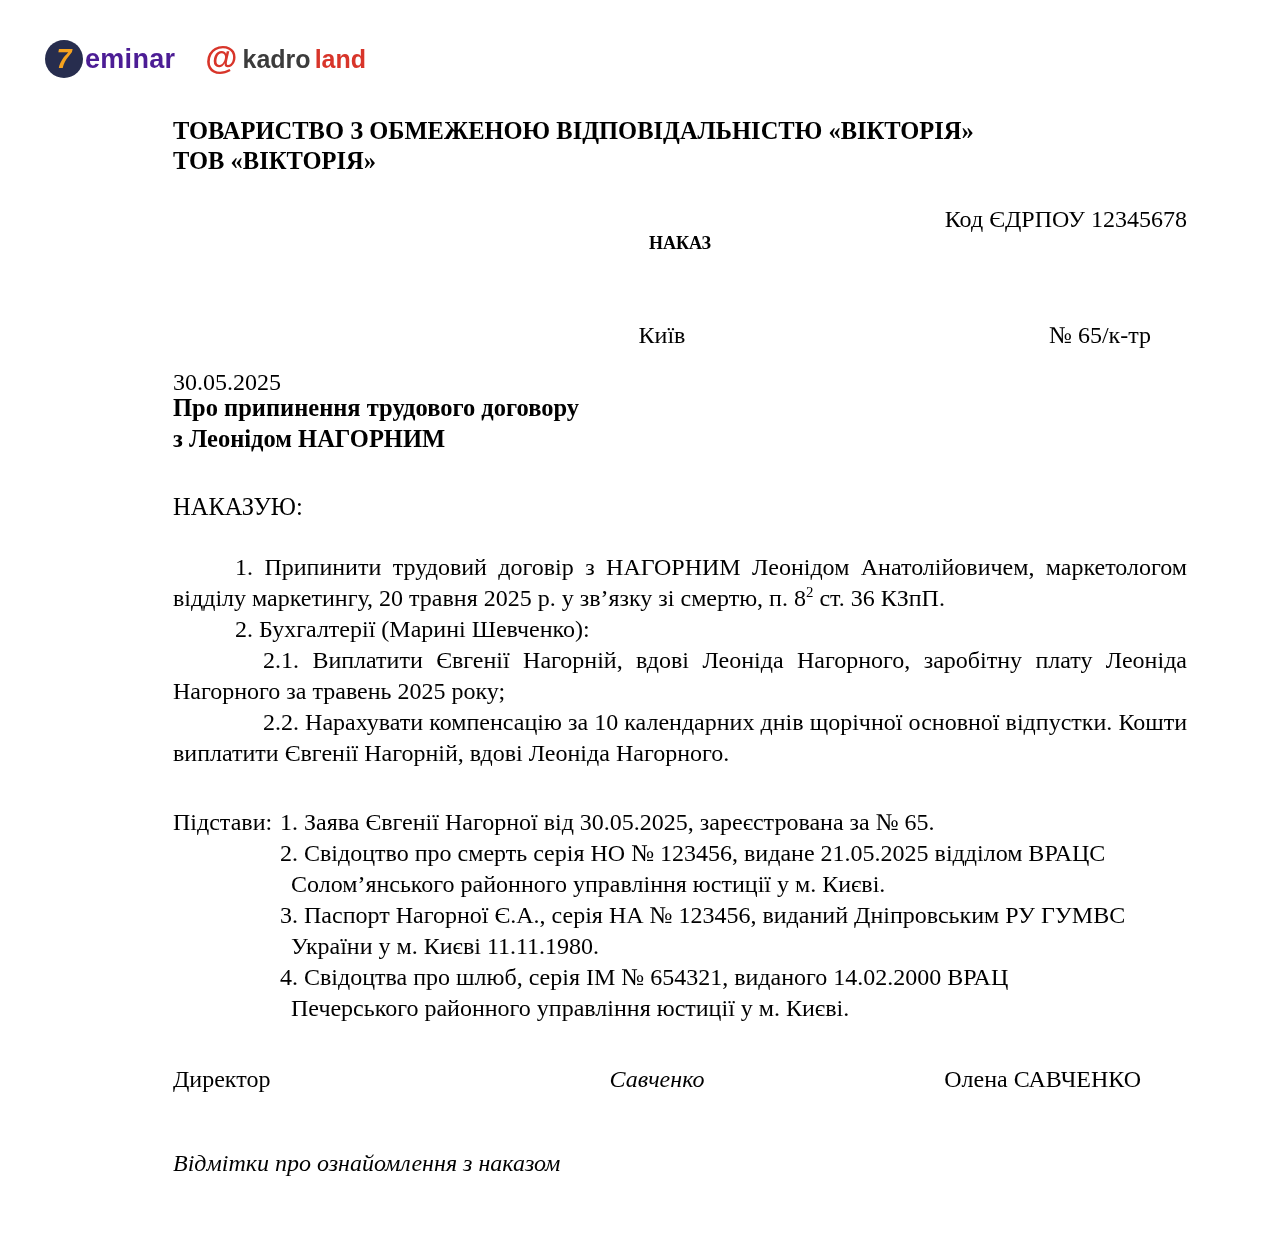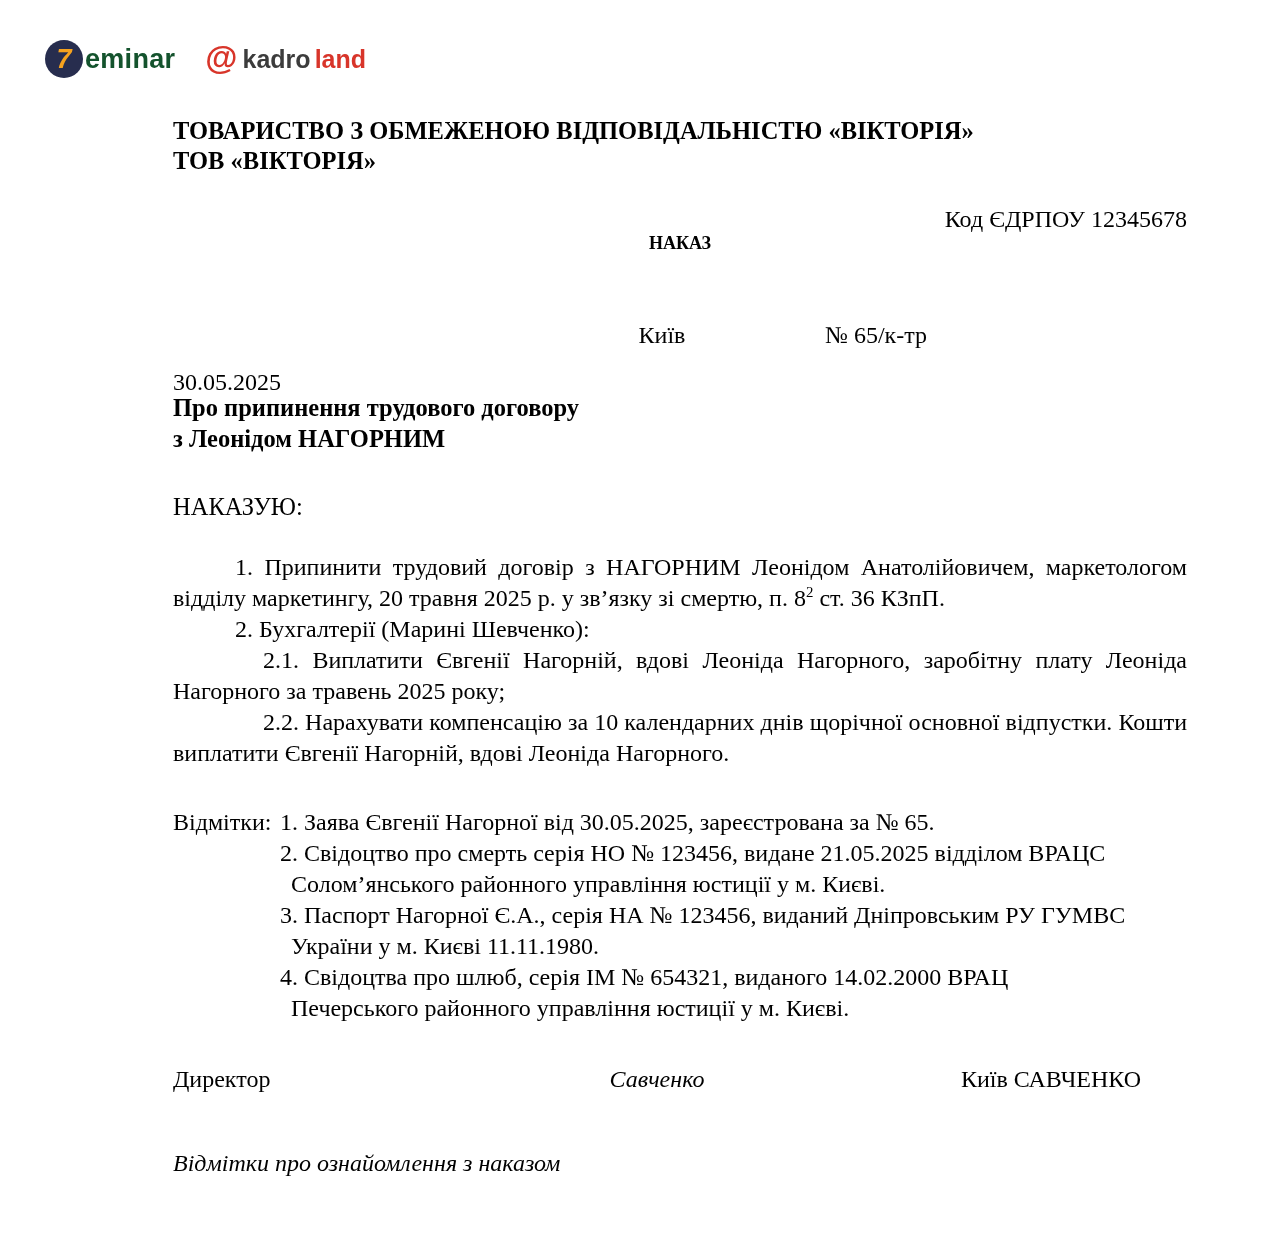--- a/index.html
+++ b/index.html
@@ -24,35 +24,35 @@
   }
   .logo7 { display: flex; align-items: center; }
   .logo7-circle {
     width: 38px; height: 38px; border-radius: 50%;
     background: #272d4e;
     color: #f6a21e;
     font-weight: 700; font-style: italic; font-size: 27px;
     display: flex; align-items: center; justify-content: center;
     line-height: 1;
   }
-  .logo7-text { color: #14532d; font-weight: 700; font-size: 27px; margin-left: 2px; letter-spacing: 0.3px; }
+  .logo7-text { color: #4c1d95; font-weight: 700; font-size: 27px; margin-left: 2px; letter-spacing: 0.3px; }
   .logok { display: flex; align-items: center; gap: 5px; }
   .logok-icon { color: #d8352a; font-weight: 700; font-size: 33px; line-height: 1; margin-top: -3px; }
   .logok-kadro { color: #3c3c3c; font-weight: 700; font-size: 25px; }
   .logok-land { color: #d8352a; font-weight: 700; font-size: 25px; margin-left: -1px; }
 
   
   .title-block { top: 116px; text-align: left; font-weight: bold; font-size: 24.5px; line-height: 30px; }
   .edrpou { top: 206px; text-align: right; font-size: 24px; }
   .doctype { top: 233px; text-align: center; font-weight: bold; font-size: 18px; }
 
   .date-row { top: 322px; display: flex; font-size: 24px; }
   .dr-left { flex: 1; text-align: left; margin-top: 47px; }
   .dr-center { flex: 1; text-align: center; }
-  .dr-right { flex: 1; padding-right: 36px; }
+  .dr-right { flex: 1; text-align: right; padding-right: 36px; }
 
   .subject { top: 392px; font-weight: bold; font-size: 24.5px; line-height: 31px; }
   .directive { top: 493px; font-size: 24.5px; }
 
   .order-body { top: 552px; font-size: 24px; line-height: 31px; text-align: justify; }
   .order-body p { margin: 0; text-indent: 62px; }
   .order-body p.sub { text-indent: 90px; }
   .order-body sup { font-size: 0.62em; vertical-align: super; line-height: 0; }
 
   .grounds { top: 807px; display: flex; font-size: 24px; line-height: 31px; }
@@ -107,33 +107,33 @@
   <div class="abs content directive">НАКАЗУЮ:</div>
 
   <div class="abs content order-body">
     <p><span>1. Припинити трудовий договір з НАГОРНИМ Леонідом Анатолійовичем, маркетологом відділу маркетингу, 20 травня 2025 р. у зв’язку зі смертю, п. 8</span><sup>2</sup><span> ст. 36 КЗпП.</span></p>
     <p>2. Бухгалтерії (Марині Шевченко):</p>
     <p class="sub">2.1. Виплатити Євгенії Нагорній, вдові Леоніда Нагорного, заробітну плату Леоніда Нагорного за травень 2025 року;</p>
     <p class="sub">2.2. Нарахувати компенсацію за 10 календарних днів щорічної основної відпустки. Кошти виплатити Євгенії Нагорній, вдові Леоніда Нагорного.</p>
   </div>
 
   <div class="abs content grounds">
-    <div class="g-label">Відмітки:</div>
+    <div class="g-label">Підстави:</div>
     <div class="g-items">
       <div>1. Заява Євгенії Нагорної від 30.05.2025, зареєстрована за № 65.</div>
       <div>2. Свідоцтво про смерть серія НО № 123456, видане 21.05.2025 відділом ВРАЦС</div>
       <div class="g-cont">Солом’янського районного управління юстиції у м. Києві.</div>
       <div>3. Паспорт Нагорної Є.А., серія НА № 123456, виданий Дніпровським РУ ГУМВС</div>
       <div class="g-cont">України у м. Києві 11.11.1980.</div>
       <div>4. Свідоцтва про шлюб, серія ІМ № 654321, виданого 14.02.2000 ВРАЦ</div>
       <div class="g-cont">Печерського районного управління юстиції у м. Києві.</div>
     </div>
   </div>
 
   <div class="abs content sig-row">
     <span class="s-left">Директор</span>
     <span class="s-center">Савченко</span>
-    <span class="s-right">Київ САВЧЕНКО</span>
+    <span class="s-right">Олена САВЧЕНКО</span>
   </div>
 
   <div class="abs content footer-note">Відмітки про ознайомлення з наказом</div>
 
 </div>
 
 </body></html>

